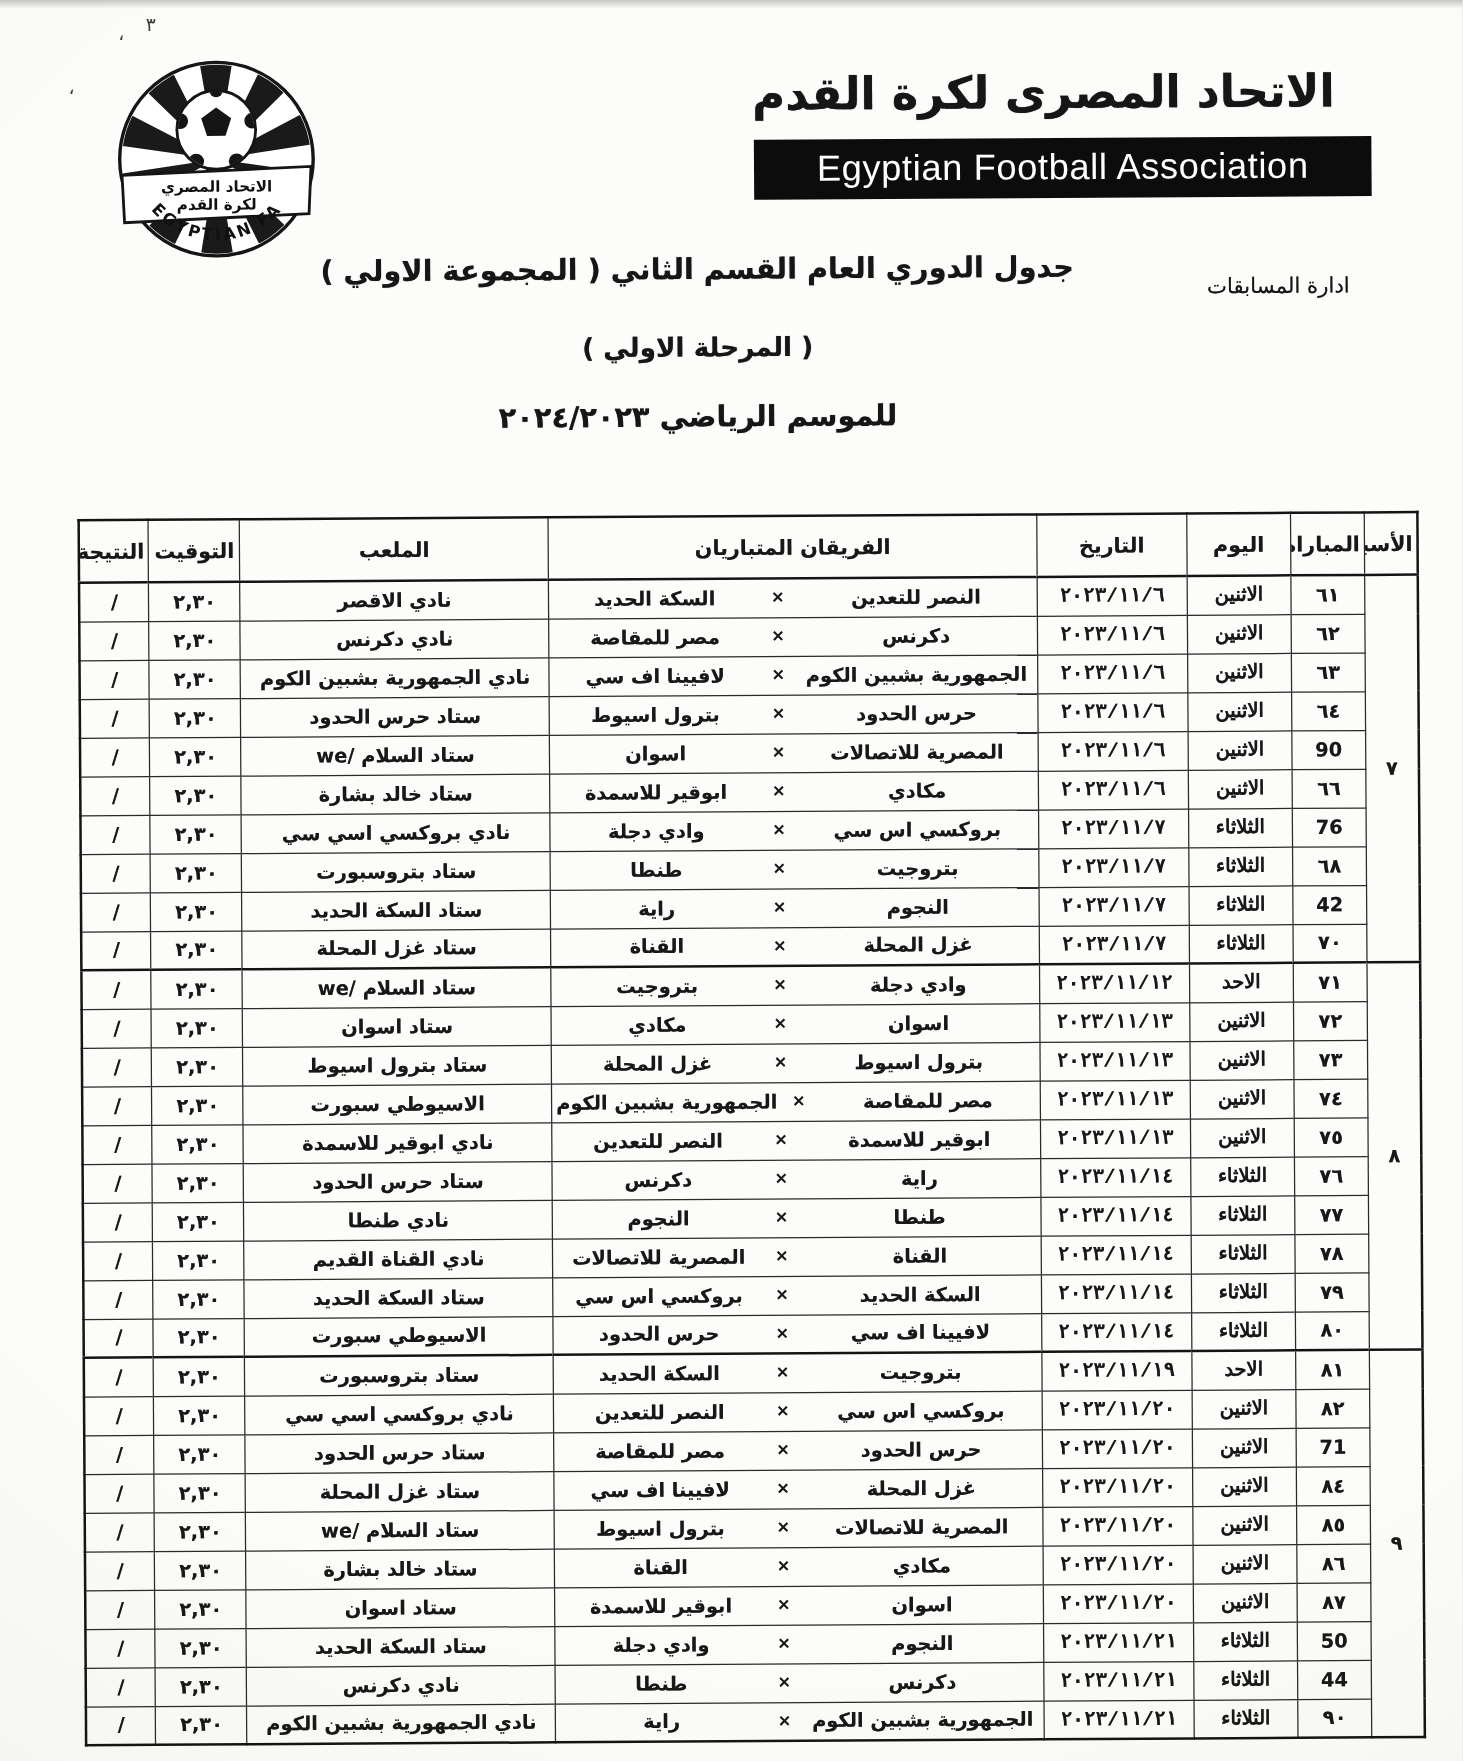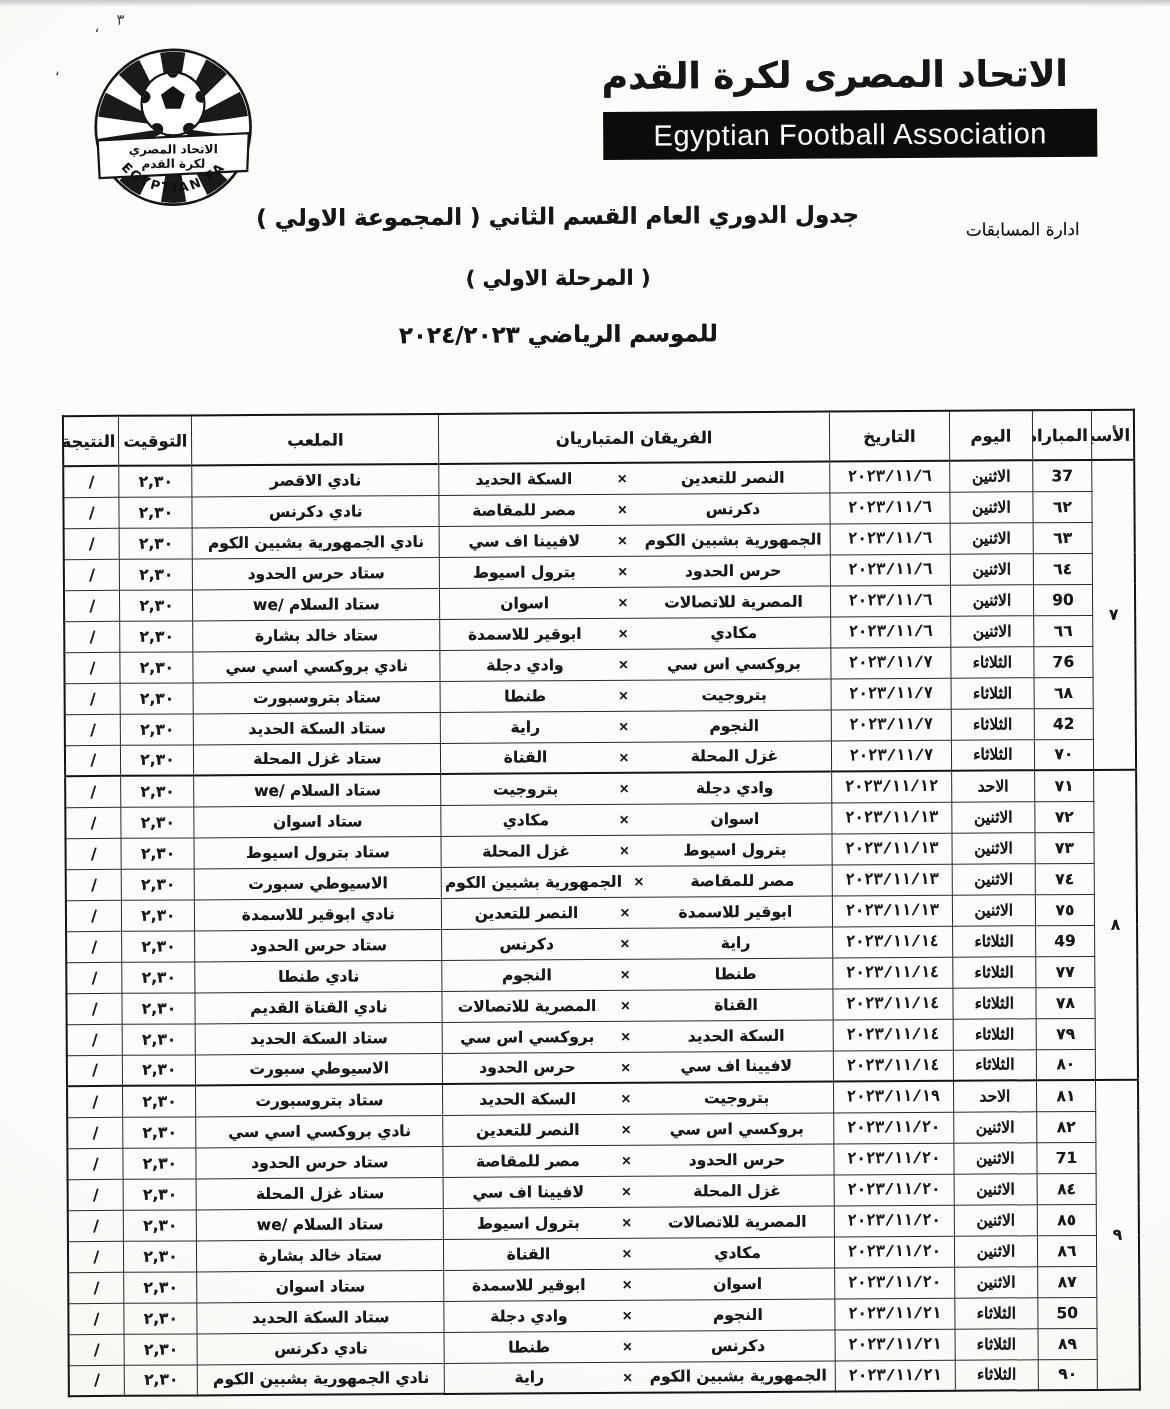--- a/index.html
+++ b/index.html
@@ -164,21 +164,21 @@
           <th>التاريخ</th>
           <th>الفريقان المتباريان</th>
           <th>الملعب</th>
           <th>التوقيت</th>
           <th>النتيجة</th>
         </tr>
       </thead>
       <tbody id="schedule-body">
           <tr>
             <td class="c-week" rowspan="10">٧</td>
-            <td class="c-match">37</td>
+            <td class="c-match">٦١</td>
             <td class="c-day">الاثنين</td>
             <td class="c-date"><span dir="ltr">٢٠٢٣/١١/٦</span></td>
             <td class="c-teams">
               <div class="teams-box">
                 <span class="t-home">النصر للتعدين</span>
                 <span class="t-vs">×</span>
                 <span class="t-away">السكة الحديد</span>
               </div>
             </td>
             <td class="c-stadium">نادي الاقصر</td>
@@ -390,21 +390,21 @@
                 <span class="t-home">ابوقير للاسمدة</span>
                 <span class="t-vs">×</span>
                 <span class="t-away">النصر للتعدين</span>
               </div>
             </td>
             <td class="c-stadium">نادي ابوقير للاسمدة</td>
             <td class="c-time">٢,٣٠</td>
             <td class="c-result">/</td>
           </tr>
           <tr>
-            <td class="c-match">49</td>
+            <td class="c-match">٧٦</td>
             <td class="c-day">الثلاثاء</td>
             <td class="c-date"><span dir="ltr">٢٠٢٣/١١/١٤</span></td>
             <td class="c-teams">
               <div class="teams-box">
                 <span class="t-home">راية</span>
                 <span class="t-vs">×</span>
                 <span class="t-away">دكرنس</span>
               </div>
             </td>
             <td class="c-stadium">ستاد حرس الحدود</td>
@@ -586,21 +586,21 @@
                 <span class="t-home">النجوم</span>
                 <span class="t-vs">×</span>
                 <span class="t-away">وادي دجلة</span>
               </div>
             </td>
             <td class="c-stadium">ستاد السكة الحديد</td>
             <td class="c-time">٢,٣٠</td>
             <td class="c-result">/</td>
           </tr>
           <tr>
-            <td class="c-match">٨٩</td>
+            <td class="c-match">44</td>
             <td class="c-day">الثلاثاء</td>
             <td class="c-date"><span dir="ltr">٢٠٢٣/١١/٢١</span></td>
             <td class="c-teams">
               <div class="teams-box">
                 <span class="t-home">دكرنس</span>
                 <span class="t-vs">×</span>
                 <span class="t-away">طنطا</span>
               </div>
             </td>
             <td class="c-stadium">نادي دكرنس</td>

